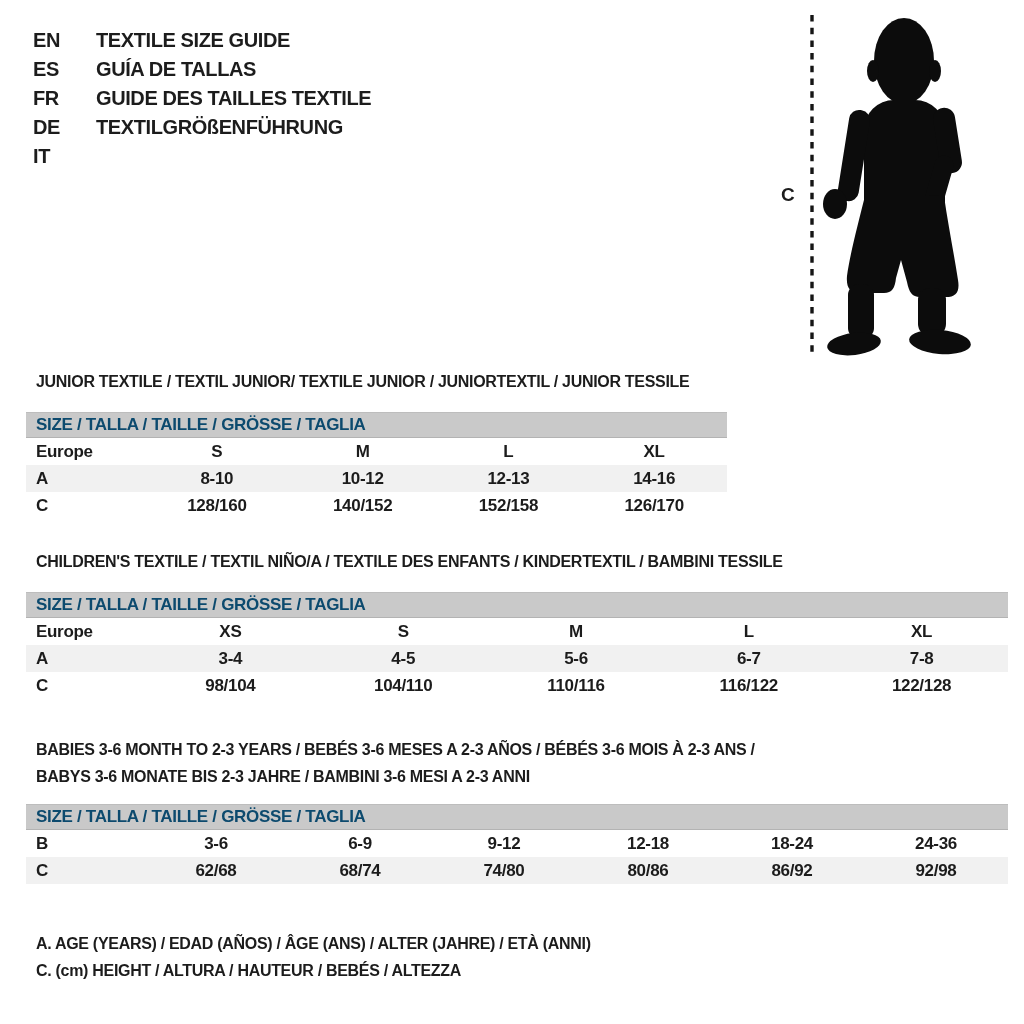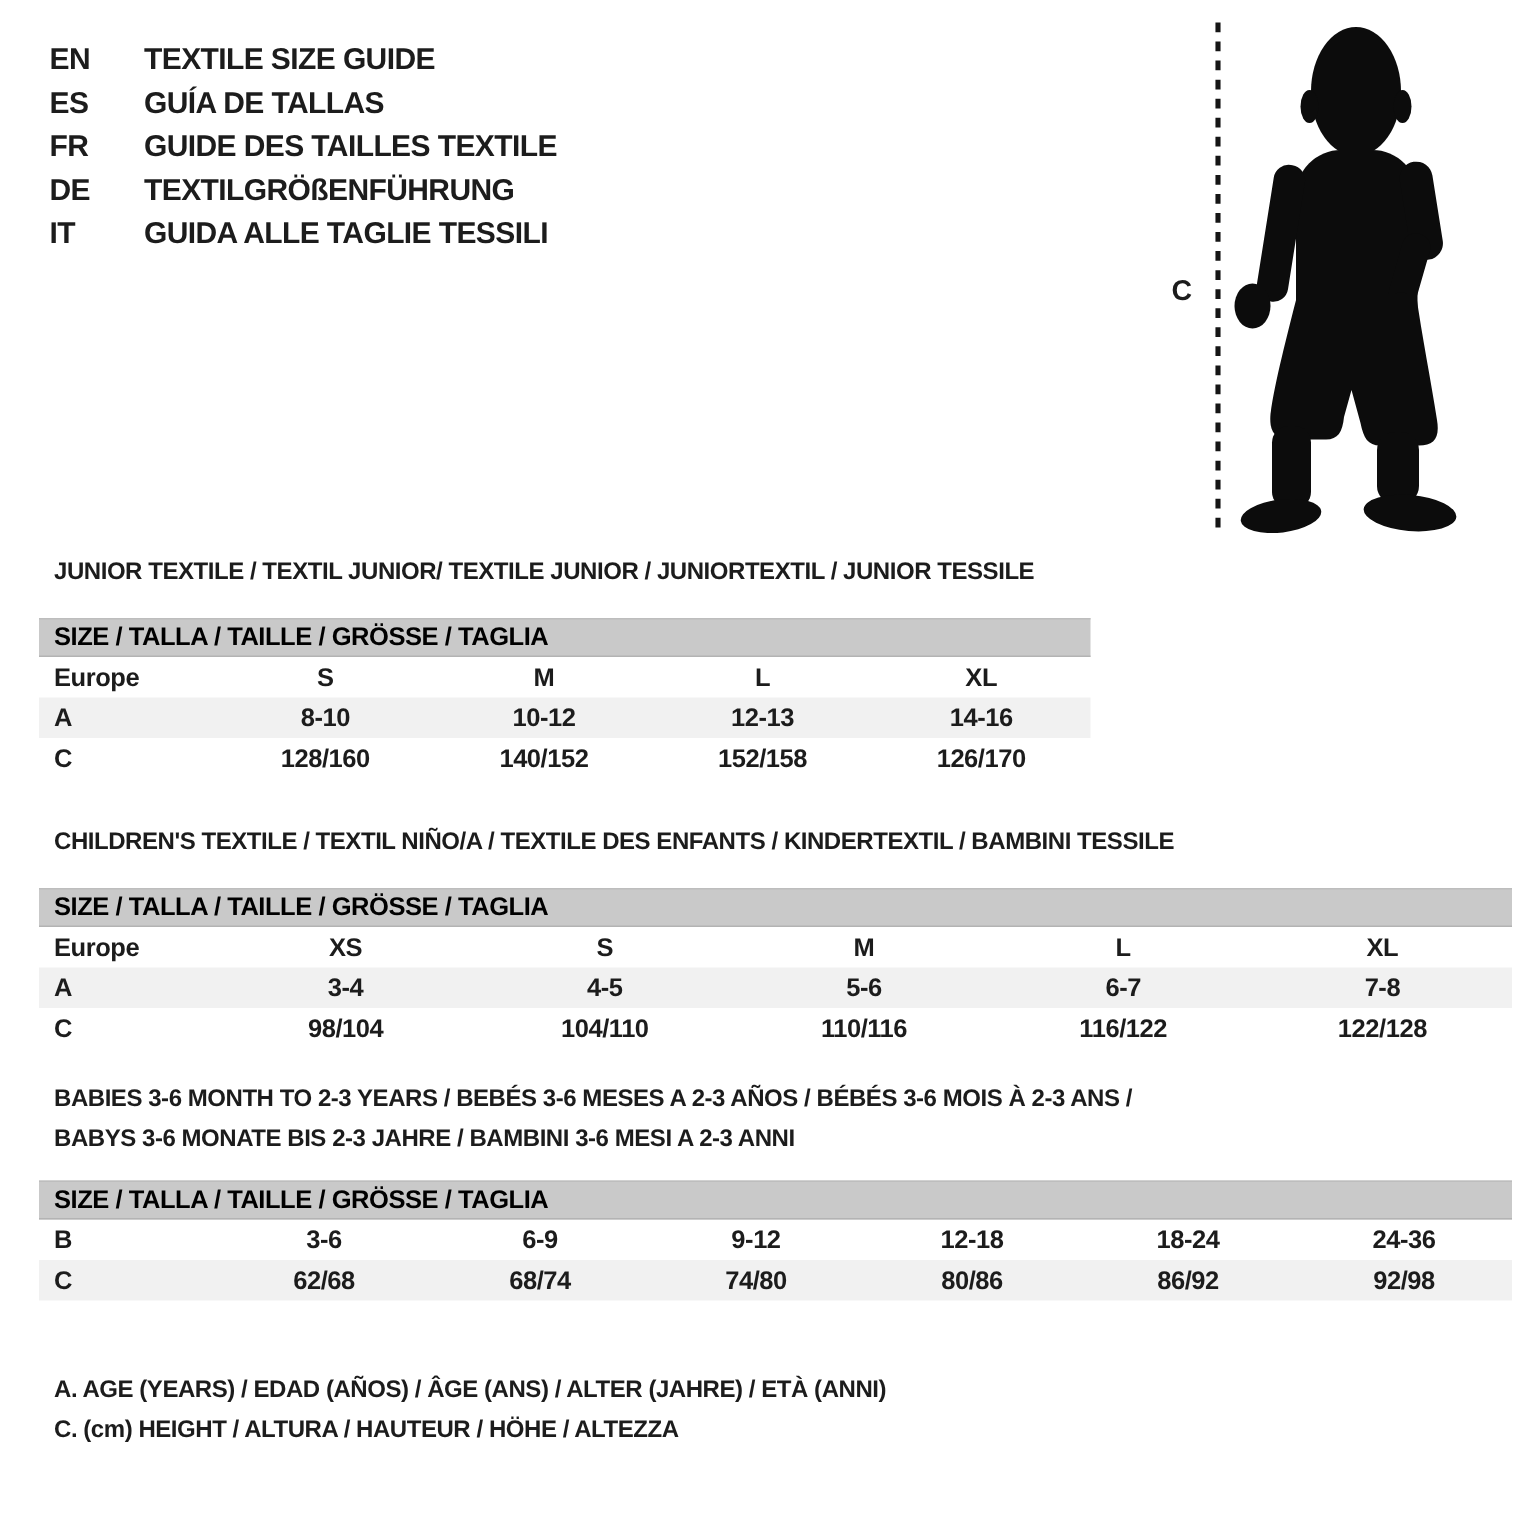--- a/index.html
+++ b/index.html
@@ -18,30 +18,30 @@
   .dotted-svg{position:absolute;left:806px;top:12px;}
   .sil-svg{position:absolute;left:820px;top:14px;}
   .c-label{position:absolute;left:781px;top:184px;font-size:19px;font-weight:700;}
 
   
   .content{position:absolute;left:26px;top:366px;width:982px;}
   .section .sec-title{margin:0 0 0 10px;font-size:16px;font-weight:700;line-height:27px;letter-spacing:-0.3px;}
   .section .size-table{margin-top:17px;}
   .section.s1 .sec-title{margin-top:2px;}
   .section.s2 .sec-title{margin-top:29px;}
-  .section.s3 .sec-title{margin-top:20px;}
+  .section.s3 .sec-title{margin-top:37px;}
   .section.s3 .size-table{margin-top:14px;}
 
   .size-table{width:982px;}
   .size-table.narrow{width:701px;}
   .band{
     height:26px;box-sizing:border-box;background:#c9c9c9;
     border-top:1px solid #bdbdbd;border-bottom:1px solid #b3b3b3;
     display:flex;align-items:center;padding-left:10px;
-    font-size:17px;font-weight:700;letter-spacing:-0.3px;color:#000000;
+    font-size:17px;font-weight:700;letter-spacing:-0.3px;color:#0c4a6e;
   }
   .trow{display:flex;align-items:center;height:27px;font-size:17px;font-weight:700;letter-spacing:-0.3px;}
   .trow.shaded{background:#f1f1f1;}
   .trow .rlabel{flex:0 0 118px;width:118px;box-sizing:border-box;padding-left:10px;text-align:left;}
   .trow .cell{flex:1;text-align:center;}
 
   .legend{margin:46px 0 0 10px;}
   .legend-line{font-size:16px;font-weight:700;line-height:27px;letter-spacing:-0.3px;}
 </style>
 </head>
@@ -61,21 +61,20 @@
       <div class="lang-row">
         <div class="lang-code">FR</div>
         <div class="lang-label">GUIDE DES TAILLES TEXTILE</div>
       </div>
       <div class="lang-row">
         <div class="lang-code">DE</div>
         <div class="lang-label">TEXTILGRÖßENFÜHRUNG</div>
       </div>
       <div class="lang-row">
         <div class="lang-code">IT</div>
-        <div class="lang-label">GUIDA ALLE TAGLIE TESSILI</div>
       </div>
     </div>
 
   <svg class="dotted-svg" width="12" height="348">
     <line x1="6" y1="3" x2="6" y2="345" stroke="#151515" stroke-width="3.4" stroke-dasharray="6.5 6.2"></line>
   </svg>
 
   <div class="c-label">C</div>
 
   <svg class="sil-svg" width="152" height="345" viewBox="0 0 152 345">
@@ -184,17 +183,17 @@
               <div class="cell">74/80</div>
               <div class="cell">80/86</div>
               <div class="cell">86/92</div>
               <div class="cell">92/98</div>
             </div>
           </div>
         </div>
       </div>
     <div class="legend" id="legend">
         <div class="legend-line">A. AGE (YEARS) / EDAD (AÑOS) / ÂGE (ANS) / ALTER (JAHRE) / ETÀ (ANNI)</div>
-        <div class="legend-line">C. (cm) HEIGHT / ALTURA / HAUTEUR / HÖHE / ALTEZZA</div>
+        <div class="legend-line">C. (cm) HEIGHT / ALTURA / HAUTEUR / BEBÉS / ALTEZZA</div>
       </div>
   </div>
 
 </div>
 
 </body></html>

